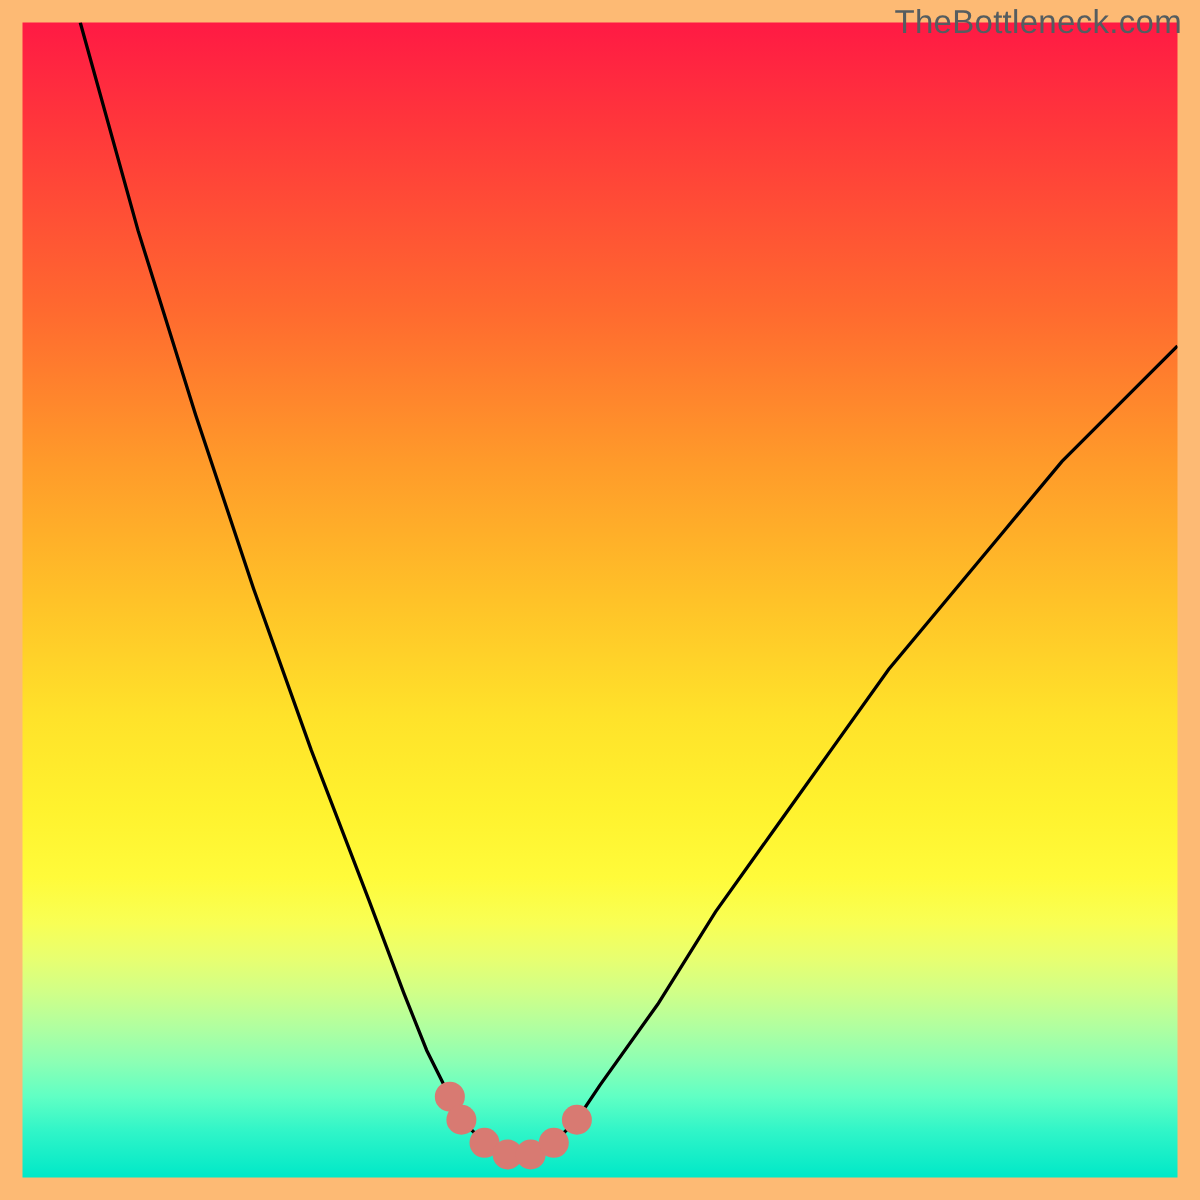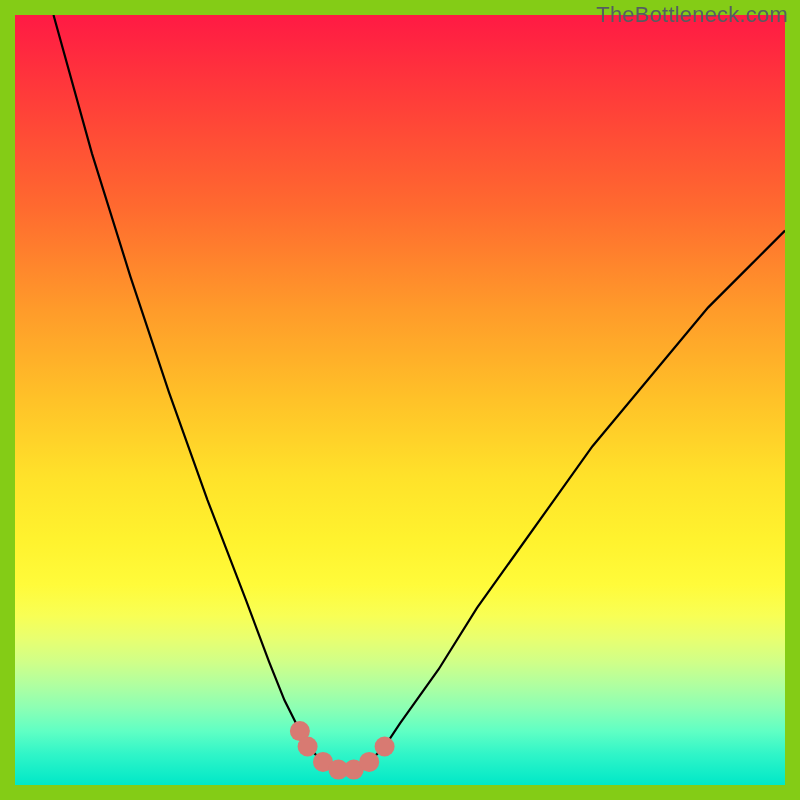--- a/index.html
+++ b/index.html
@@ -8,21 +8,21 @@
     width: 800px;
     height: 800px;
     background: #000;
     overflow: hidden;
     font-family: Arial, Helvetica, sans-serif;
   }
   .frame {
     position: relative;
     width: 800px;
     height: 800px;
-    background: #84cc16;
+    background: #fdba74;
     text-align: right;
   }
   .plot-area {
     position: absolute;
     left: 15px;
     top: 15px;
     width: 770px;
     height: 770px;
     background: linear-gradient(to bottom,
       #ff1a44 0%,

